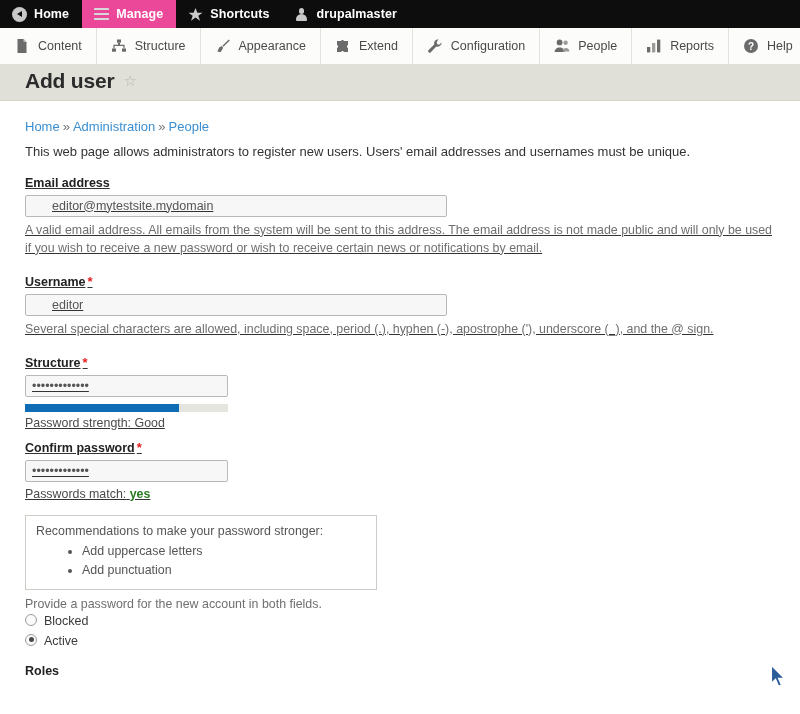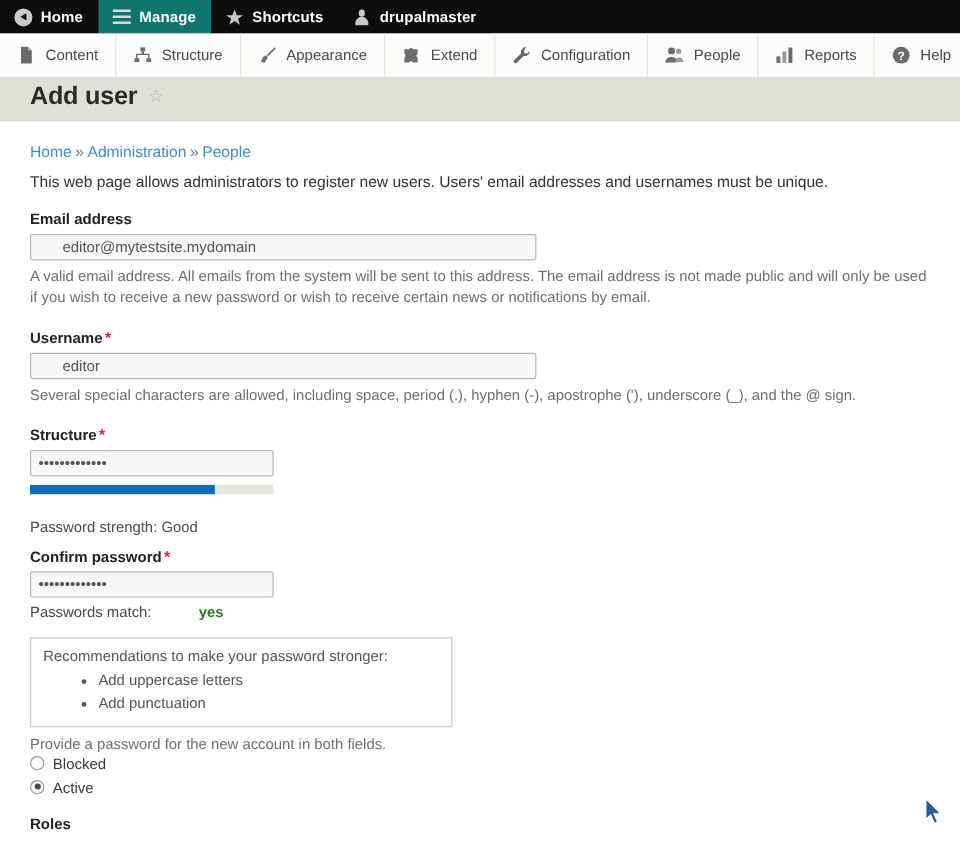--- a/index.html
+++ b/index.html
@@ -27,21 +27,21 @@
     padding: 0 13px 0 11px;
     color: #fff;
     font-size: 12.5px;
     font-weight: bold;
     letter-spacing: .1px;
     cursor: pointer;
     background: #0d0d0d;
     white-space: nowrap;
   }
   .tb-item.active {
-    background: #0f766e;
+    background: #ec4899;
   }
   .tb-icon { display: inline-flex; align-items: center; justify-content: center; width: 16px; height: 16px; flex: none; }
 
   
   .ic-home { position: relative; width: 15px; height: 15px; border-radius: 50%; background: #c9c9c9; }
   .ic-home:after {
     content: ""; position: absolute; left: 5px; top: 4.5px;
     width: 0; height: 0;
     border-top: 3.2px solid transparent;
     border-bottom: 3.2px solid transparent;
@@ -104,21 +104,21 @@
 
   
   .content { padding: 18px 25px 0 25px; }
 
   .breadcrumb { font-size: 13px; margin-bottom: 9px; color: #5a5a5a; }
   .breadcrumb a { color: #3b8ed0; text-decoration: none; cursor: pointer; }
   .breadcrumb .sep { color: #777; margin: 0 3px; }
 
   .intro { font-size: 13px; color: #333; margin-bottom: 15px; line-height: 1.35; }
 
-  .field { margin-bottom: 2px; }
+  .field { margin-bottom: 2px; text-decoration: underline; }
   .flabel {
     display: block;
     font-size: 12.5px;
     font-weight: bold;
     color: #222;
     margin-bottom: 5px;
   }
   .req { color: #e02020; font-size: 13px; margin-left: 2px; }
 
   input.txt {
@@ -148,24 +148,24 @@
 
   
   .pw-meter {
     width: 203px;
     height: 8px;
     background: #e5e5e0;
     margin-top: 7px;
     overflow: hidden;
   }
   .pw-meter span { display: block; height: 100%; background: #0f6cb5; }
-  .pw-strength-text { font-size: 12.4px; color: #4a4a4a; margin-top: 20px; }
+  .pw-strength-text { font-size: 12.4px; color: #4a4a4a; margin-top: 4px; }
 
   .match-text { font-size: 12.4px; color: #4a4a4a; margin-top: 5px; }
-  .match-text b { color: #2a7a21; margin-left: 36px; }
+  .match-text b { color: #2a7a21; }
 
   .recs {
     margin-top: 14px;
     width: 352px;
     border: 1px solid #cdcdc7;
     background: #fff;
     padding: 8px 10px 9px 10px;
   }
   .recs-title { font-size: 12.4px; color: #555; }
   .recs ul { margin: 4px 0 0 0; padding-left: 46px; }

